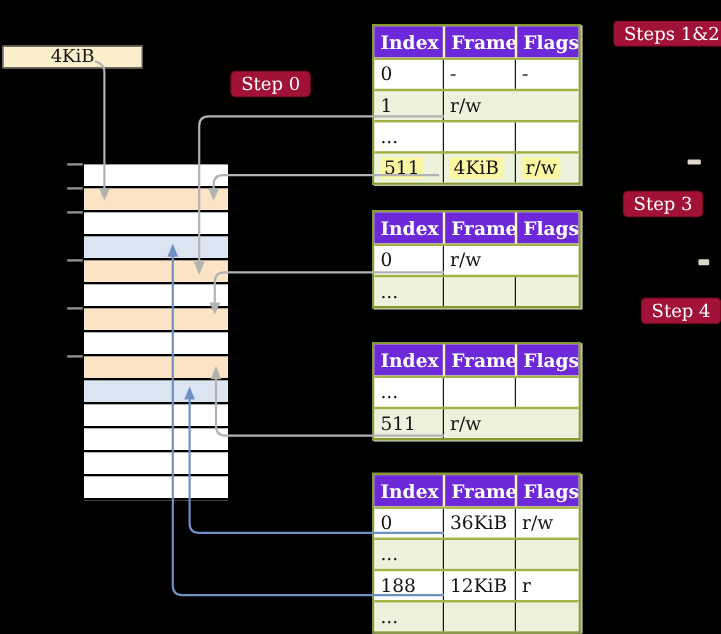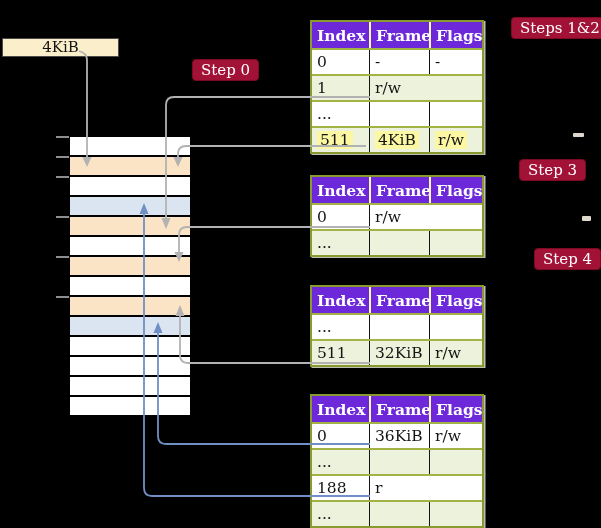--- a/index.html
+++ b/index.html
@@ -158,21 +158,20 @@
     <div class="hcell c2">Frame</div>
     <div class="hcell c3">Flags</div>
   </div>
   <div class="trow">
     <div class="tcell c1">...</div>
     <div class="tcell c2"></div>
     <div class="tcell c3"></div>
   </div>
   <div class="trow alt">
     <div class="tcell c1">511</div>
-    <div class="tcell c2">32KiB</div>
     <div class="tcell c3">r/w</div>
   </div>
 </div>
 
 <div class="ptable" id="t4">
   <div class="hrow">
     <div class="hcell c1">Index</div>
     <div class="hcell c2">Frame</div>
     <div class="hcell c3">Flags</div>
   </div>
@@ -181,20 +180,21 @@
     <div class="tcell c2">36KiB</div>
     <div class="tcell c3">r/w</div>
   </div>
   <div class="trow alt">
     <div class="tcell c1">...</div>
     <div class="tcell c2"></div>
     <div class="tcell c3"></div>
   </div>
   <div class="trow">
     <div class="tcell c1">188</div>
+    <div class="tcell c2">12KiB</div>
     <div class="tcell c3">r</div>
   </div>
   <div class="trow alt">
     <div class="tcell c1">...</div>
     <div class="tcell c2"></div>
     <div class="tcell c3"></div>
   </div>
 </div>
 
 <svg id="overlay" width="601" height="528" viewBox="0 0 601 528">

